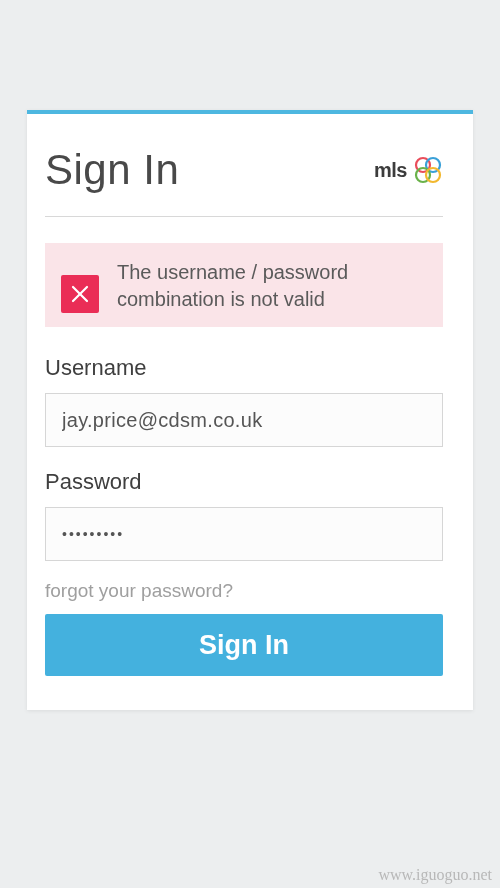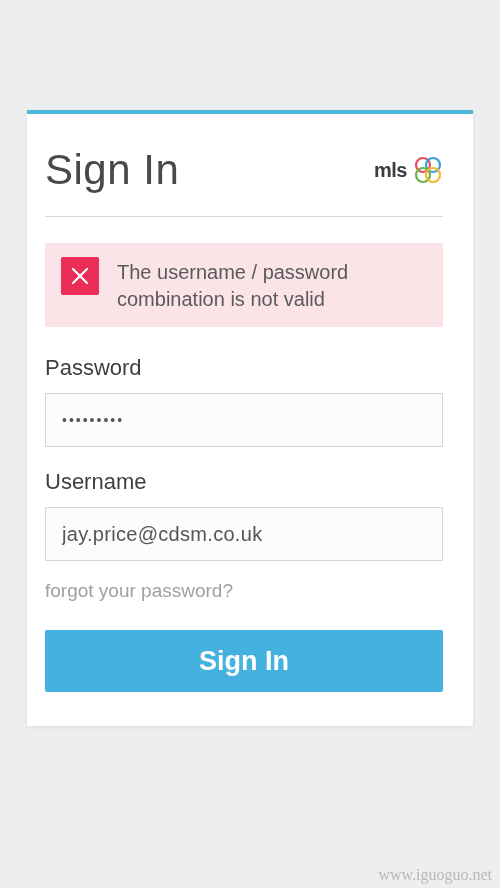--- a/index.html
+++ b/index.html
@@ -45,21 +45,21 @@
   }
   .logo-mark svg { display: block; }
   .hr {
     border: none;
     border-top: 1px solid #d8d8d8;
     margin-bottom: 26px;
   }
   .alert {
     background: #fae4e8;
     display: flex;
-    align-items: flex-start;
+    align-items: flex-end;
     gap: 18px;
     padding: 14px 16px;
     margin-bottom: 28px;
   }
   .alert-icon {
     width: 38px;
     height: 38px;
     background: #ea2d56;
     display: flex;
     align-items: center;
@@ -96,21 +96,21 @@
     letter-spacing: 0.3px;
   }
   .input[type="password"] { letter-spacing: 2px; font-size: 14px; }
   .forgot {
     font-size: 19px;
     font-weight: 300;
     color: #9f9f9f;
     text-decoration: none;
     display: inline-block;
     margin-top: -6px;
-    margin-bottom: 28px;
+    margin-bottom: 12px;
     cursor: pointer;
   }
   .submit {
     width: 100%;
     height: 62px;
     background: #44b1de;
     color: #ffffff;
     border: none;
     font-size: 27px;
     font-weight: 600;
@@ -153,27 +153,27 @@
     <div class="alert-icon">
       <svg width="20" height="20" viewBox="0 0 20 20">
         <line x1="3" y1="3" x2="17" y2="17" stroke="#ffffff" stroke-width="2.2" stroke-linecap="round"></line>
         <line x1="17" y1="3" x2="3" y2="17" stroke="#ffffff" stroke-width="2.2" stroke-linecap="round"></line>
       </svg>
     </div>
     <div class="alert-text">The username / password combination is not valid</div>
   </div>
 
   <div class="field">
-    <label class="label">Password</label>
-    <input class="input" type="password" value="*********" style="">
+    <label class="label">Username</label>
+    <input class="input" type="text" value="jay.price@cdsm.co.uk" style="">
   </div>
 
   <div class="field">
-    <label class="label">Username</label>
-    <input class="input" type="text" value="jay.price@cdsm.co.uk" style="">
+    <label class="label">Password</label>
+    <input class="input" type="password" value="*********" style="">
   </div>
 
   <a class="forgot">forgot your password?</a>
 
   <button class="submit">Sign In</button>
 
 </div>
 
 <div class="watermark">www.iguoguo.net</div>
 

